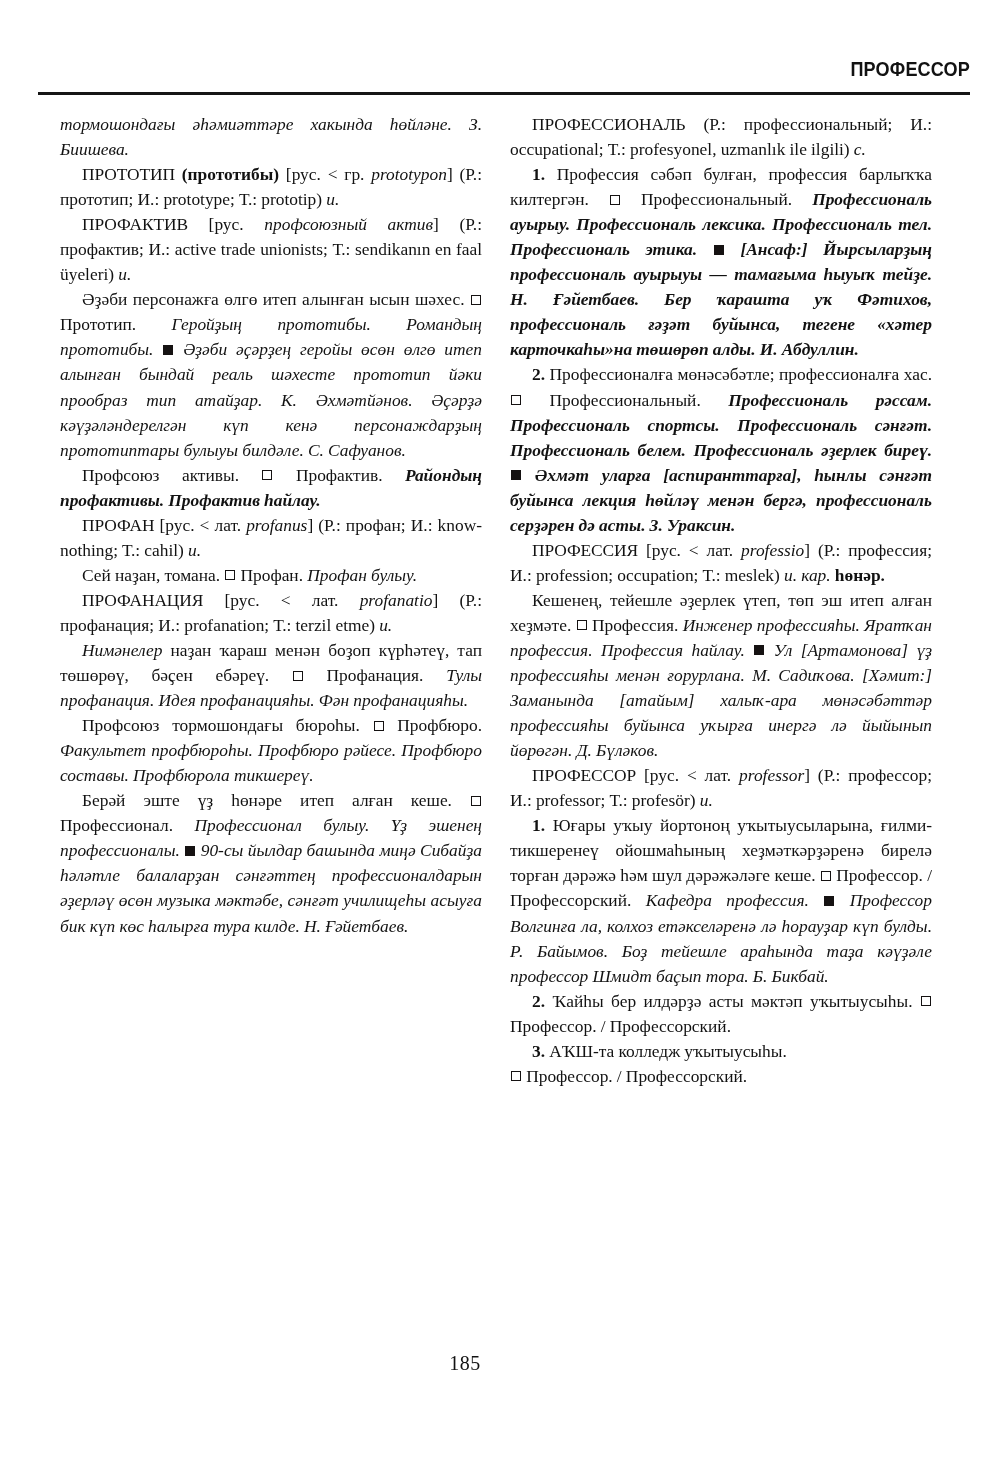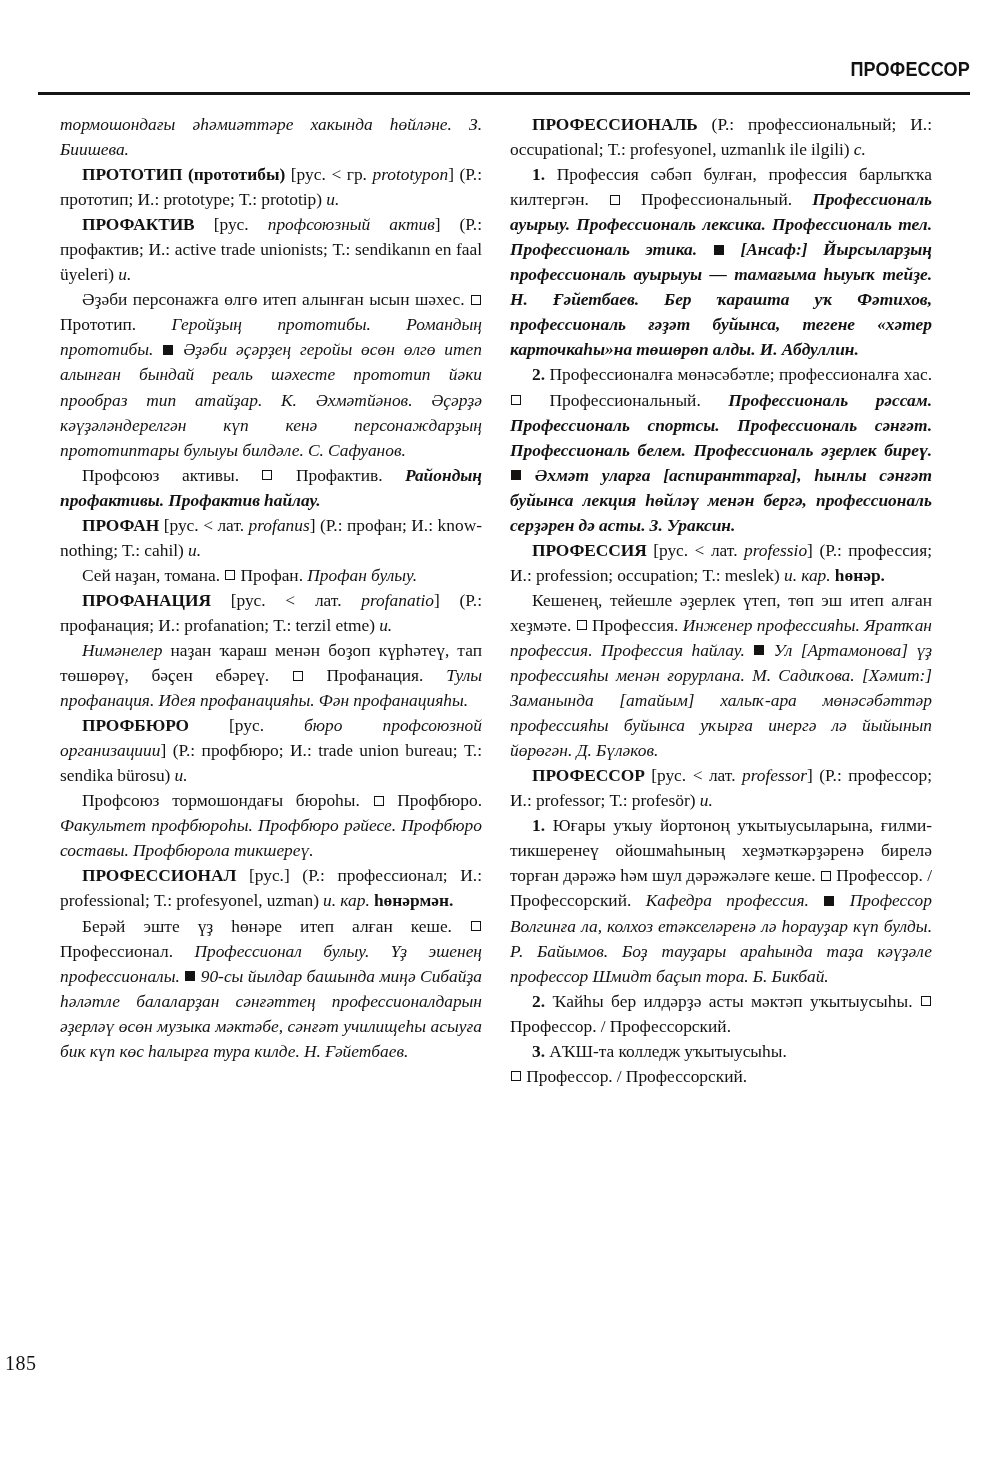--- a/index.html
+++ b/index.html
@@ -72,21 +72,21 @@
 
   .para {
     margin: 0;
     text-indent: 22px;
     text-align: justify;
   }
   .para.cont { text-indent: 0; }
 
   .hw {
     font-family: "Liberation Serif", "DejaVu Serif", serif;
-    font-weight: bold;
+    font-weight: normal;
     letter-spacing: -0.1px;
   }
   .b { font-weight: bold; }
   .i { font-style: italic; }
   .bi { font-weight: bold; font-style: italic; }
   .sense { font-weight: bold; }
 
   
   .sq-open, .sq-fill {
     display: inline-block;
@@ -97,21 +97,21 @@
   }
   .sq-open { border: 1.6px solid #151212; box-sizing: border-box; background: transparent; }
   .sq-fill { background: #151212; }
 
   
   .folio {
     position: absolute;
     left: 0;
     top: 1352px;
     width: 920px;
-    text-align: left;
+    text-align: center;
     font-size: 20px;
     letter-spacing: 0.5px;
   }
 </style>
 </head>
 <body>
 
 <div class="page">
 
   <div class="header">
@@ -177,40 +177,26 @@
       </p>
       <p class="para">
         <span class="i">Нимәнелер</span>
         <span>наҙан ҡараш менән боҙоп күрһәтеү, тап төшөрөү, бәҫен ебәреү.</span>
         <span class="sq-open"></span>
         <span>Профанация.</span>
         <span class="i">Тулы профанация. Идея профанацияһы. Фән профанацияһы.</span>
       </p>
 
       <p class="para">
-        <span class="hw">ПРОФБЮРО</span>
-        <span>[рус. <span class="i">бюро профсоюзной организациии</span>]</span>
-        <span>(Р.: профбюро; И.: trade union bureau; Т.: sendika bürosu)</span>
-        <span class="i">и.</span>
-      </p>
-      <p class="para">
         <span>Профсоюз тормошондағы бюроһы.</span>
         <span class="sq-open"></span>
         <span>Профбюро.</span>
         <span class="i">Факультет профбюроһы. Профбюро рәйесе. Профбюро составы. Профбюрола тикшереү.</span>
       </p>
 
-      <p class="para">
-        <span class="hw">ПРОФЕССИОНАЛ</span>
-        <span>[рус.]</span>
-        <span>(Р.: профессионал; И.: professional; Т.: profesyonel, uzman)</span>
-        <span class="i">и.</span>
-        <span class="i">кар.</span>
-        <span class="b">һөнәрмән.</span>
-      </p>
       <p class="para">
         <span>Берәй эште үҙ һөнәре итеп алған кеше.</span>
         <span class="sq-open"></span>
         <span>Профессионал.</span>
         <span class="i">Профессионал булыу. Үҙ эшенең профессионалы.</span>
         <span class="sq-fill"></span>
         <span class="i">90-сы йылдар башында миңә Сибайҙа һәләтле балаларҙан сәнғәттең профессионалдарын әҙерләү өсөн музыка мәктәбе, сәнғәт училищеһы асыуға бик күп көс һалырға тура килде. Н. Ғәйетбаев.</span>
       </p>
 
     </div>
@@ -264,21 +250,21 @@
         <span>(Р.: профессор; И.: professor; Т.: profesör)</span>
         <span class="i">и.</span>
       </p>
       <p class="para">
         <span class="sense">1.</span>
         <span>Юғары уҡыу йортоноң уҡытыусыларына, ғилми-тикшеренеү ойошмаһының хеҙмәткәрҙәренә бирелә торған дәрәжә һәм шул дәрәжәләге кеше.</span>
         <span class="sq-open"></span>
         <span>Профессор. / Профессорский.</span>
         <span class="i">Кафедра профессия.</span>
         <span class="sq-fill"></span>
-        <span class="i">Профессор Волгинға ла, колхоз етәкселәренә лә һорауҙар күп булды. Р. Байымов. Боҙ тауҙары араһында таҙа кәүҙәле профессор Шмидт баҫып тора. Б. Бикбай.</span>
+        <span class="i">Профессор Волгинға ла, колхоз етәкселәренә лә һорауҙар күп булды. Р. Байымов. Боҙ тейешле араһында таҙа кәүҙәле профессор Шмидт баҫып тора. Б. Бикбай.</span>
       </p>
       <p class="para">
         <span class="sense">2.</span>
         <span>Ҡайһы бер илдәрҙә асты мәктәп уҡытыусыһы.</span>
         <span class="sq-open"></span>
         <span>Профессор. / Профессорский.</span>
       </p>
       <p class="para">
         <span class="sense">3.</span>
         <span>АҠШ-та колледж уҡытыусыһы.</span>

